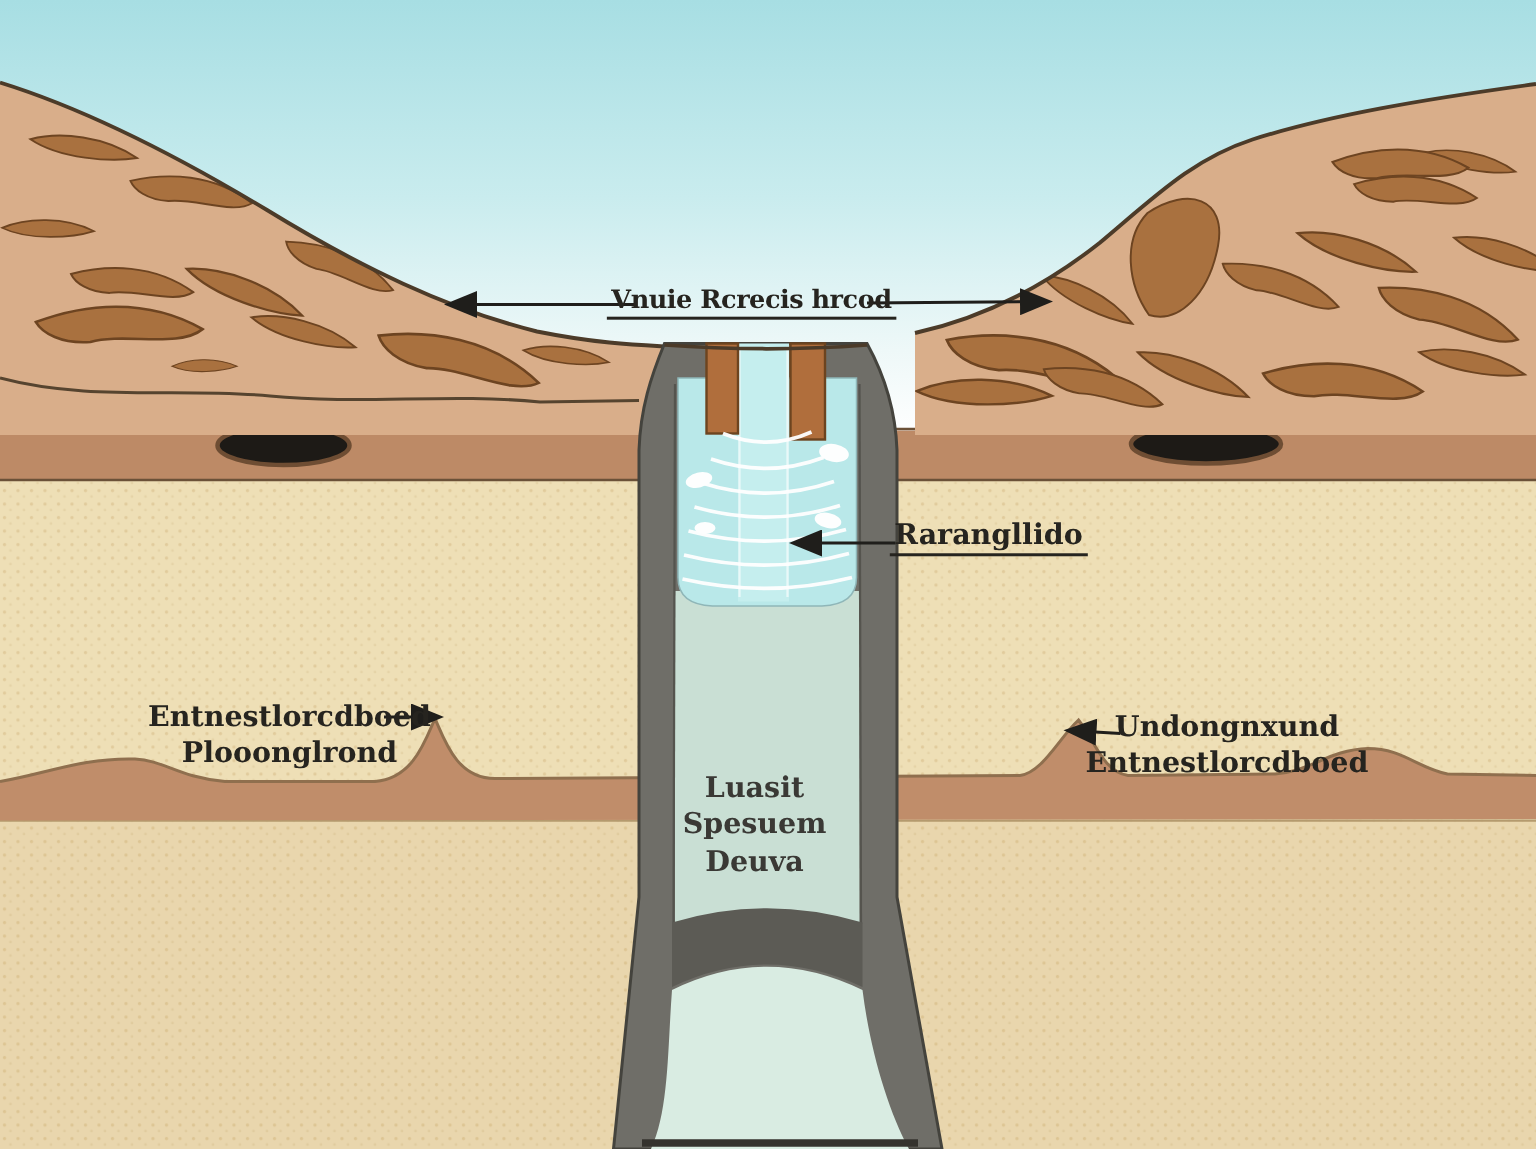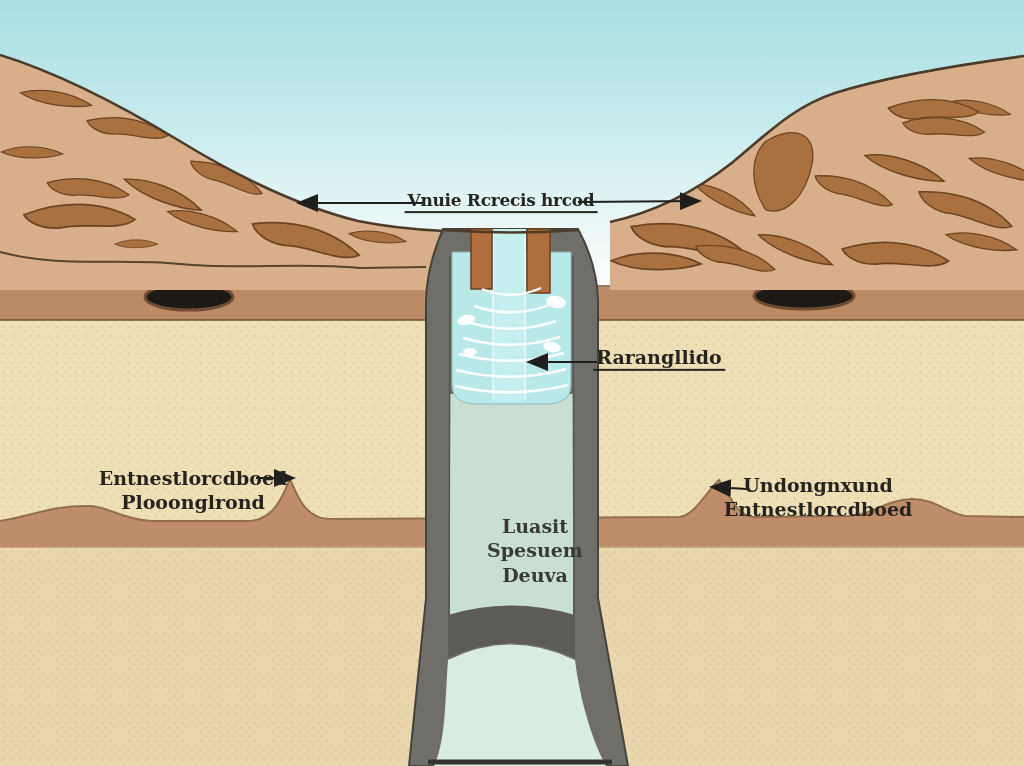--- a/index.html
+++ b/index.html
@@ -6,21 +6,21 @@
   .stage{position:relative;width:1024px;height:766px;overflow:hidden;background:#14b8a6;}
   .stage svg{position:absolute;left:0;top:0;}
   .lbl{position:absolute;font-family:"DejaVu Serif",serif;color:#26241f;text-align:center;
        transform:translate(-50%,-50%);line-height:1.28;white-space:nowrap;font-weight:600;}
   .lbl span{display:block;}
   .ul span{display:inline;border-bottom:2px solid #26241f;padding:0 3px 1px;}
   .top-lbl{left:501px;top:201px;font-size:17px;letter-spacing:-0.3px;}
   .rarang-lbl{left:659px;top:357px;font-size:19px;text-align:right;}
   .left-lbl{left:193px;top:490px;font-size:19px;}
   .right-lbl{left:818px;top:497px;font-size:19px;}
-  .mid-shaft-lbl{left:503px;top:550px;font-size:19px;color:#3a3935;margin-left:32px;}
+  .mid-shaft-lbl{left:503px;top:550px;font-size:19px;color:#3a3935;}
   .deep-lbl{left:502px;top:705px;font-size:19px;color:#3a3935;}
 </style>
 </head>
 <body>
 
 <div class="stage">
 <svg width="1024" height="766" viewBox="0 0 1024 766">
   <defs>
     <linearGradient id="sky" x1="0" y1="0" x2="0" y2="1">
       <stop offset="0" stop-color="#a7dee3"></stop>

